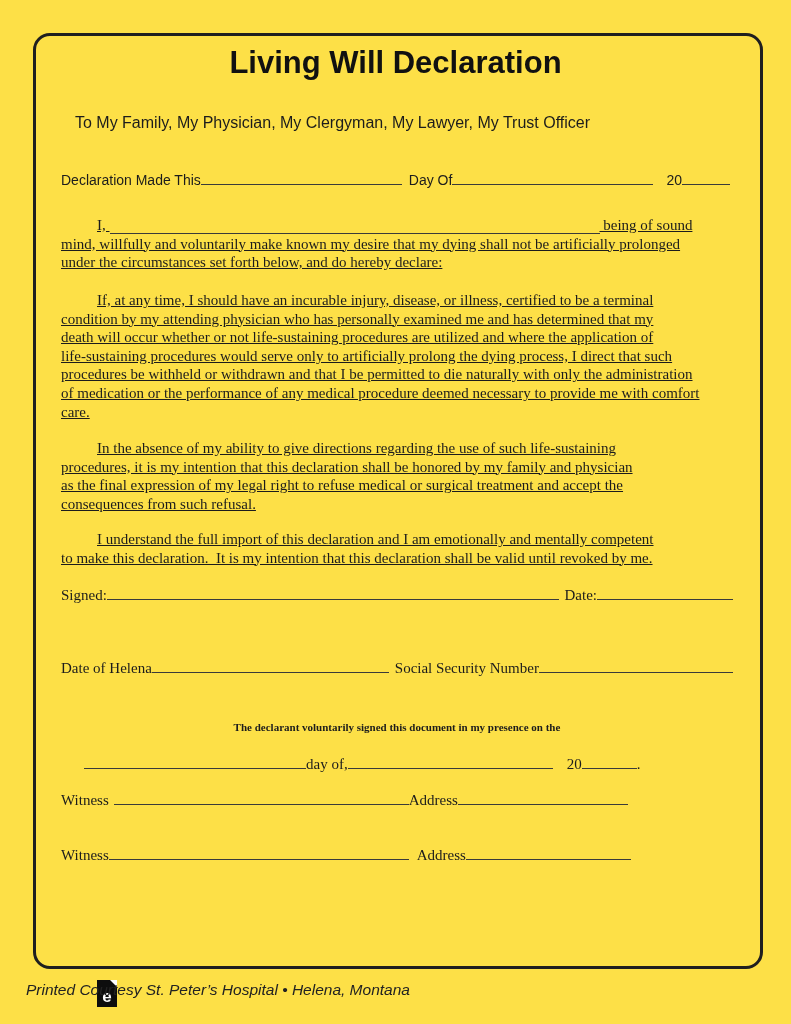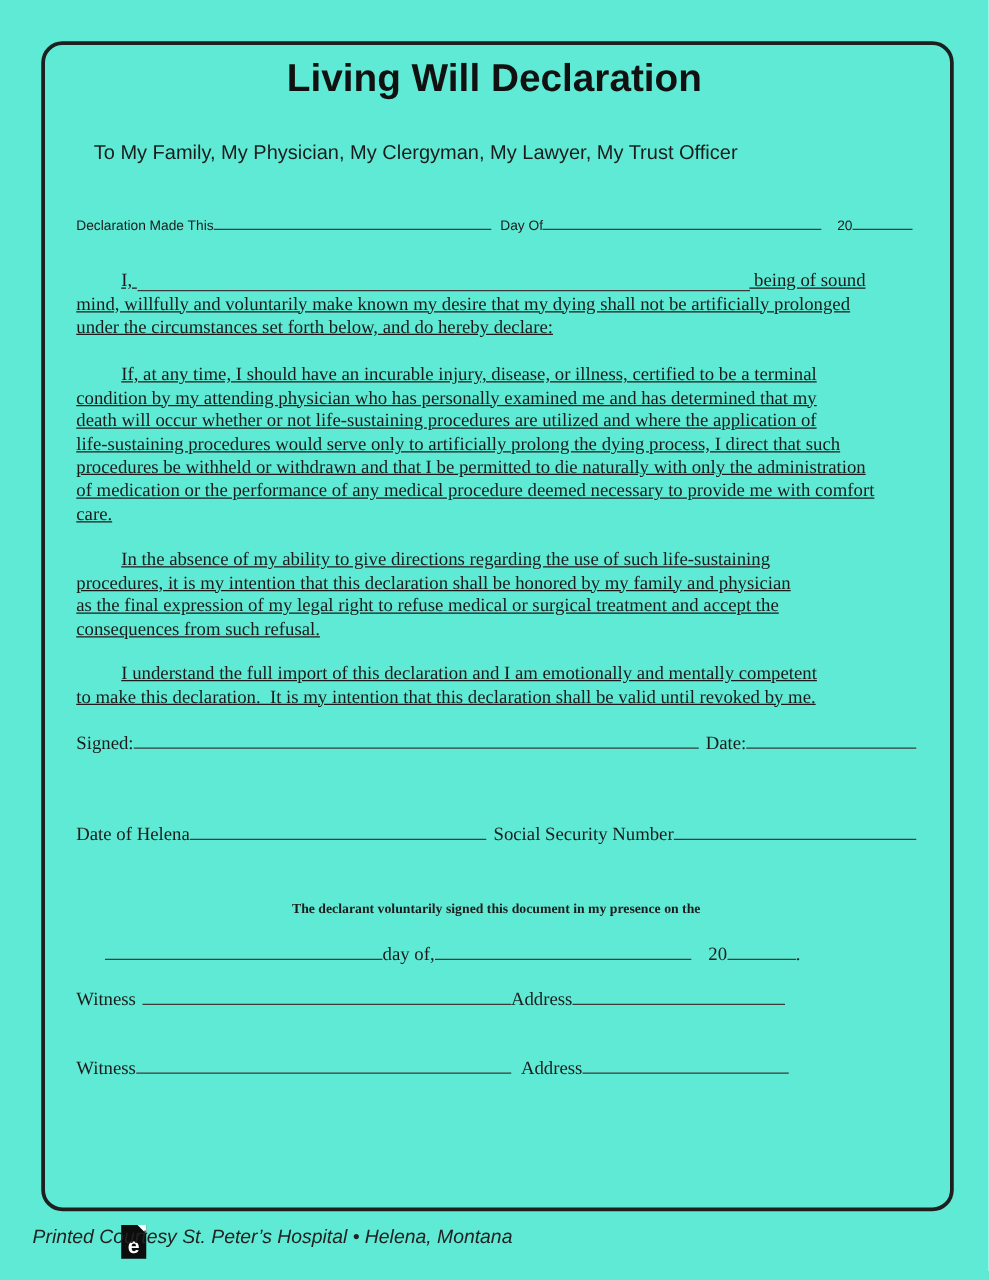--- a/index.html
+++ b/index.html
@@ -1,18 +1,18 @@
 <!DOCTYPE html>
 <html><head>
 <meta charset="utf-8">
 <style>
   * { margin:0; padding:0; box-sizing:border-box; }
   html,body { background:#fff; }
   .sheet {
-    position:relative; width:791px; height:1024px; background:#5eead4;
+    position:relative; width:791px; height:1024px; background:#fde047;
     font-family:"Liberation Serif","DejaVu Serif",serif; color:#1c1c1c;
     overflow:hidden;
   }
   .form-border {
     position:absolute; left:33px; top:33px; width:730px; height:936px;
     border:3px solid #1f1f1f; border-radius:17px;
   }
   .sans { font-family:"Liberation Sans","DejaVu Sans",sans-serif; }
 
   .title {
@@ -26,21 +26,21 @@
     font-size:16px; color:#1c1c1c;
   }
 
   .row { position:absolute; display:flex; align-items:baseline; line-height:18.6px; font-size:15px; white-space:nowrap; }
   .blank {
     display:inline-block; height:13px; margin-bottom:-4px;
     border-bottom:1.5px solid #3a3a3a;
   }
   .grow { flex:1 1 auto; }
 
-  .decl-row { top:171px; left:61px; width:669px; font-size:11px; line-height:18px; }
+  .decl-row { top:171px; left:61px; width:669px; font-size:14px; line-height:18px; }
 
   .para {
     position:absolute; left:61px; width:692px;
     font-size:15px; line-height:18.6px; white-space:pre-wrap;
     text-indent:36px;
     text-decoration:underline;
   }
   .p1 { top:216px; }
   .p2 { top:291px; }
   .p3 { top:439px; }

